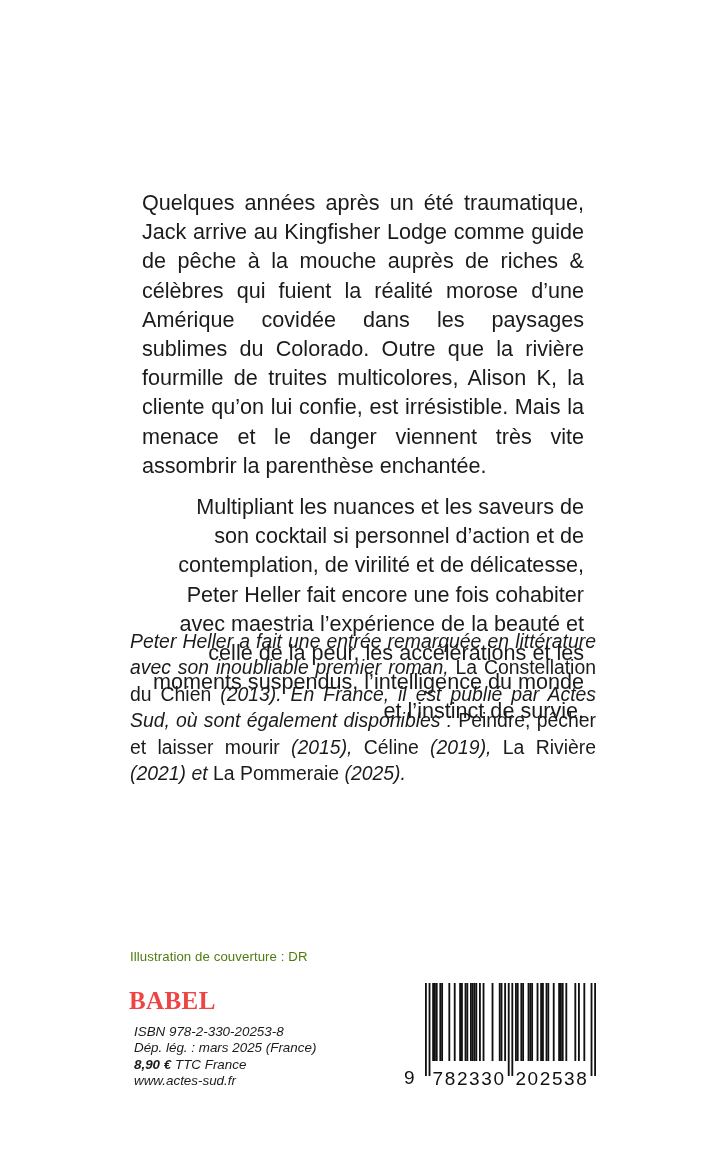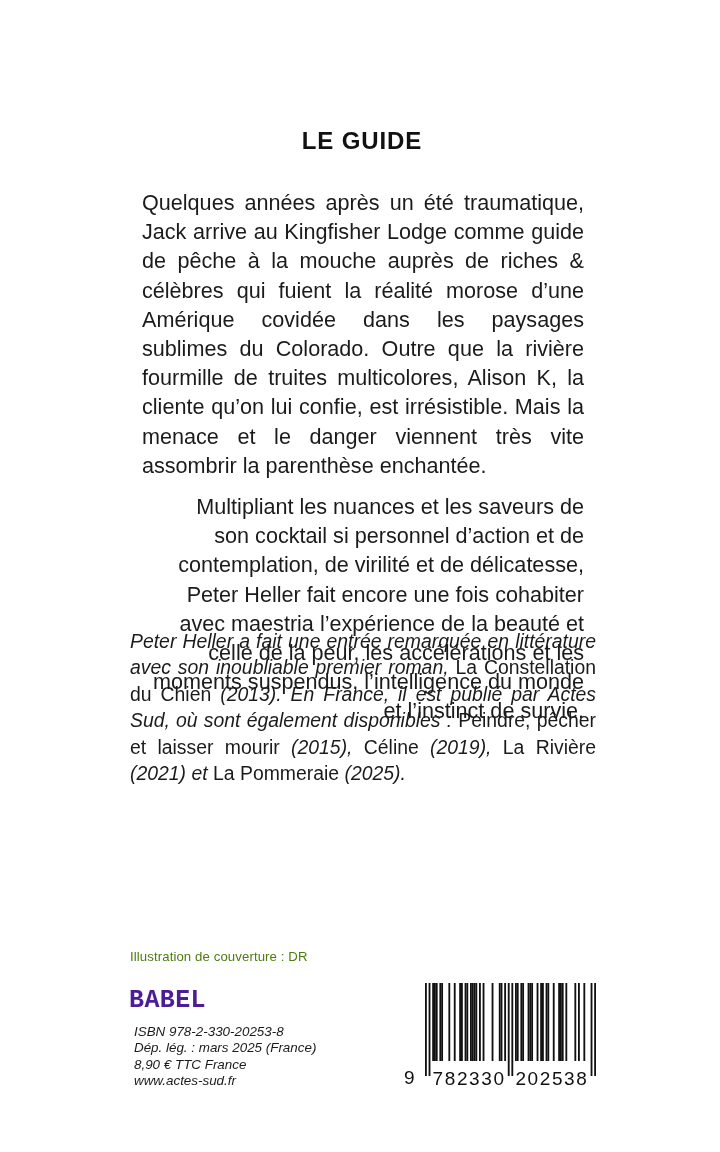--- a/index.html
+++ b/index.html
@@ -82,39 +82,39 @@
     top: 948px;
     font-size: 13.2px;
     line-height: 17px;
     color: #4d7c0f;
     letter-spacing: 0.1px;
   }
   .imprint {
     position: absolute;
     left: 129px;
     top: 988px;
-    font-family: Liberation Mono, monospace;
+    font-family: Liberation Serif, serif;
     font-weight: bold;
     font-size: 25px;
     letter-spacing: 0.4px;
-    color: #4c1d95;
+    color: #ef4444;
     line-height: 1;
   }
   .legal {
     position: absolute;
     left: 134px;
     top: 1024px;
     font-size: 13.4px;
     line-height: 16.4px;
     font-style: italic;
     color: #1b1b1b;
   }
   .legal div { white-space: nowrap; }
   .legal .price b {
-    font-weight: normal;
+    font-weight: bold;
     font-style: italic;
   }
 
   
   .barcode-block {
     position: absolute;
     left: 404px;
     top: 983px;
     width: 192px;
     height: 104px;
@@ -135,21 +135,20 @@
     width: 194px;
     height: 104px;
   }
   .barcode-bars svg { display: block; }
 </style>
 </head>
 <body>
 
 <div class="page">
 
-  <h1 class="book-title">LE GUIDE</h1>
 
   <div class="blurb">
     <p>Quelques années après un été traumatique, Jack arrive au Kingfisher Lodge comme guide de pêche à la mouche auprès de riches &amp; célèbres qui fuient la réalité morose d’une Amérique covidée dans les paysages sublimes du Colorado. Outre que la rivière fourmille de truites multicolores, Alison K, la cliente qu’on lui confie, est irrésistible. Mais la menace et le danger viennent très vite assombrir la parenthèse enchantée.</p>
     <p class="indent">Multipliant les nuances et les saveurs de son cocktail si personnel d’action et de contemplation, de virilité et de délicatesse, Peter Heller fait encore une fois cohabiter avec maestria l’expérience de la beauté et celle de la peur, les accélérations et les moments suspendus, l’intelligence du monde et l’instinct de survie.</p>
   </div>
 
   <div class="author-note">
     <p><span>Peter Heller a fait une entrée remarquée en littérature avec son inoubliable premier roman, </span><span class="roman">La Constellation du Chien</span><span> (2013). En France, il est publié par Actes Sud, où sont également disponibles : </span><span class="roman">Peindre, pêcher et laisser mourir</span><span> (2015), </span><span class="roman">Céline</span><span> (2019), </span><span class="roman">La Rivière</span><span> (2021) et </span><span class="roman">La Pommeraie</span><span> (2025).</span></p>
   </div>
 

